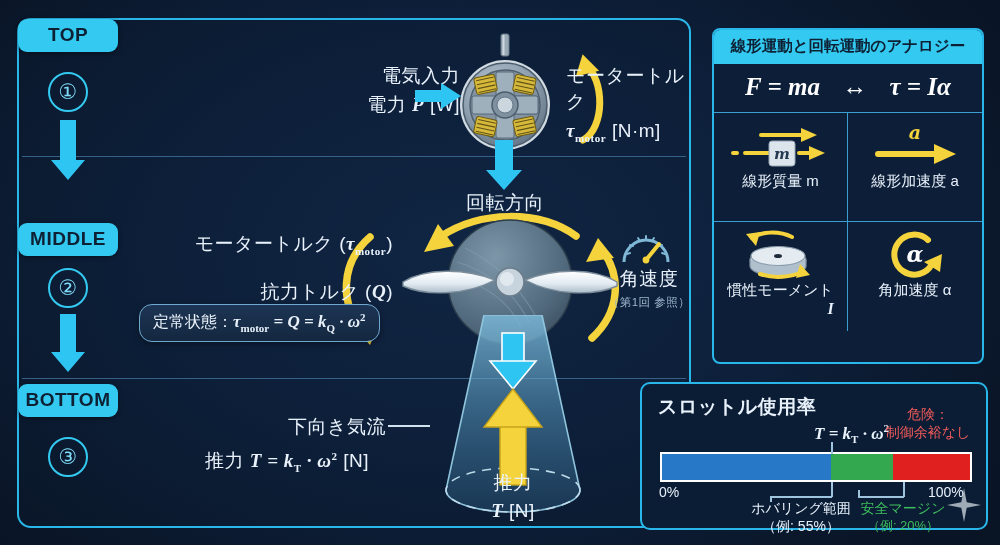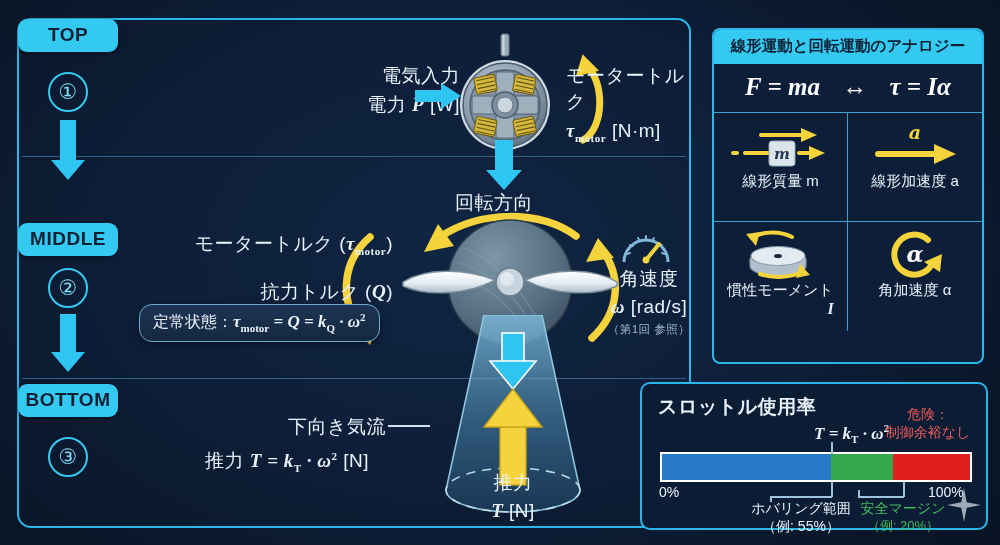--- a/index.html
+++ b/index.html
@@ -218,21 +218,21 @@
     <div style="margin-top:4px;">
       <span class="mono-it">τ</span><span class="sub mono-it">motor</span><span> [N·m]</span>
     </div>
   </div>
 
   <div class="abs" style="left:486px;top:140px;">
     <div style="width:18px;height:30px;background:#2ec5f2;margin:0 auto;"></div>
     <div style="width:0;height:0;margin:0 auto;border-left:18px solid transparent;border-right:18px solid transparent;border-top:20px solid #2ec5f2;"></div>
   </div>
 
-  <div class="abs jp" style="left:455px;top:190px;width:100px;">回転方向</div>
+  <div class="abs jp" style="left:455px;top:190px;width:100px;text-align:center;">回転方向</div>
 
   <svg class="abs" width="250" height="150" style="left:380px;top:212px;" viewBox="0 0 250 150">
     <path d="M60 25 C 100 -2, 160 -2, 196 24" stroke="#f5d33c" stroke-width="7.5" fill="none" stroke-linecap="round"></path>
     <polygon points="58,12 74,34 44,40" fill="#f5d33c"></polygon>
   </svg>
 
   <svg class="abs" width="75" height="130" style="left:322px;top:225px;" viewBox="0 0 75 130">
     <path d="M48 12 C 18 38, 18 78, 40 106" stroke="#f5d33c" stroke-width="7.5" fill="none" stroke-linecap="round"></path>
     <polygon points="48,120 30,100 58,96" fill="#f5d33c"></polygon>
   </svg>
@@ -292,23 +292,20 @@
         <path d="M36 10 L34 13"></path>
         <path d="M44 17 L41 18"></path>
         <path d="M47 26 L44 25"></path>
     </g>
     <path d="M28 32 L41 16" stroke="#f5d33c" stroke-width="4" stroke-linecap="round"></path>
     <circle cx="28" cy="32" r="3.4" fill="#f5d33c"></circle>
   </svg>
 
   <div class="abs jp" style="left:605px;top:266px;width:88px;text-align:center;">
     <div>角速度</div>
-    <div style="margin-top:2px;">
-      <span class="mono-it">ω</span><span> [rad/s]</span>
-    </div>
     <div style="font-size:11.5px;color:#9db6cc;margin-top:3px;">（第1回 参照）</div>
   </div>
 
   <svg class="abs" width="230" height="230" style="left:398px;top:315px;" viewBox="0 0 230 230">
     <defs>
       <linearGradient id="coneg" x1="0" y1="0" x2="0" y2="1">
         <stop offset="0%" stop-color="#7ab7d6" stop-opacity=".85"></stop>
         <stop offset="45%" stop-color="#5b9cc2" stop-opacity=".55"></stop>
         <stop offset="100%" stop-color="#3d7ba4" stop-opacity=".28"></stop>
       </linearGradient>

